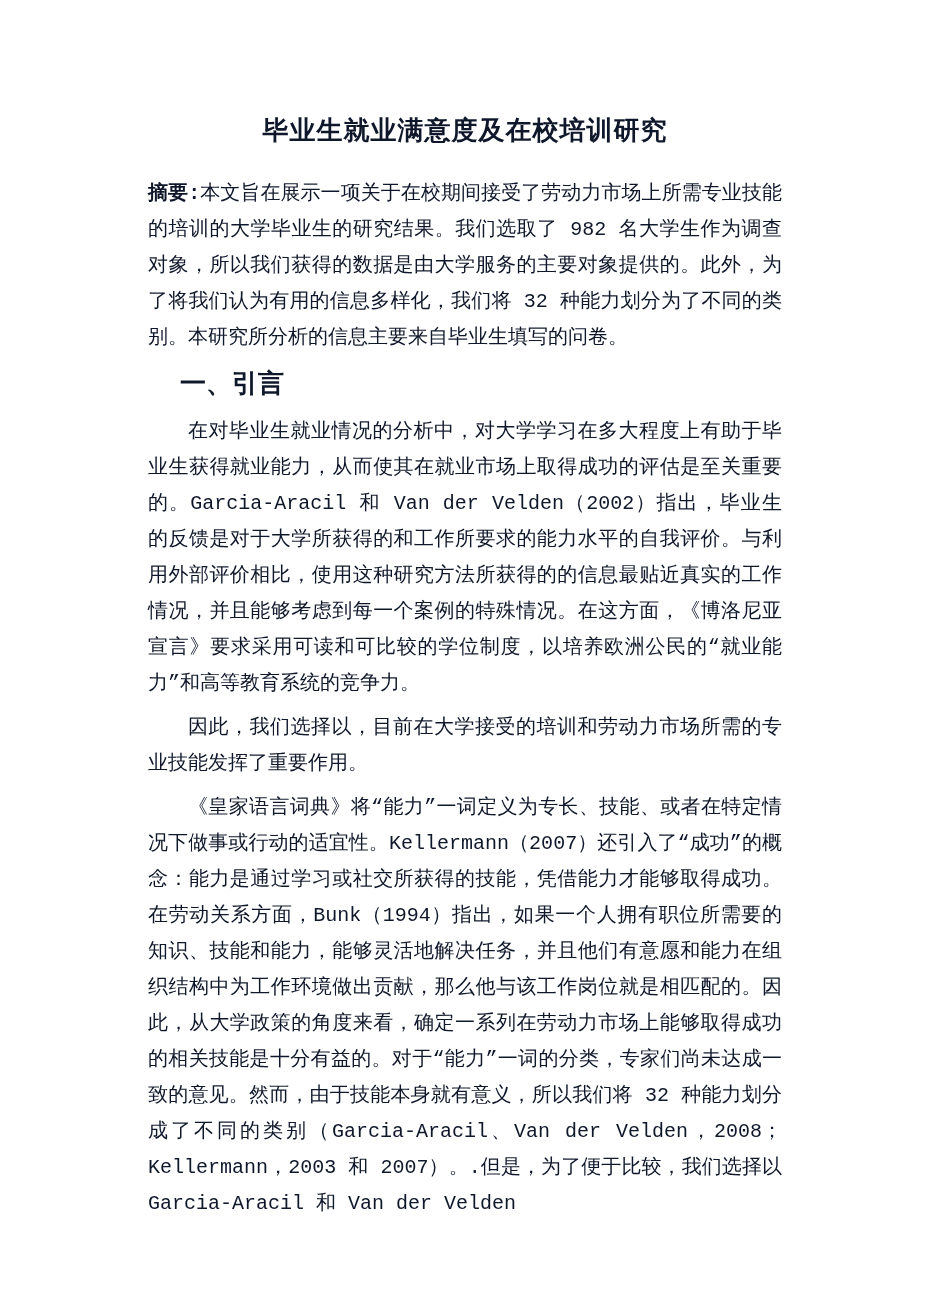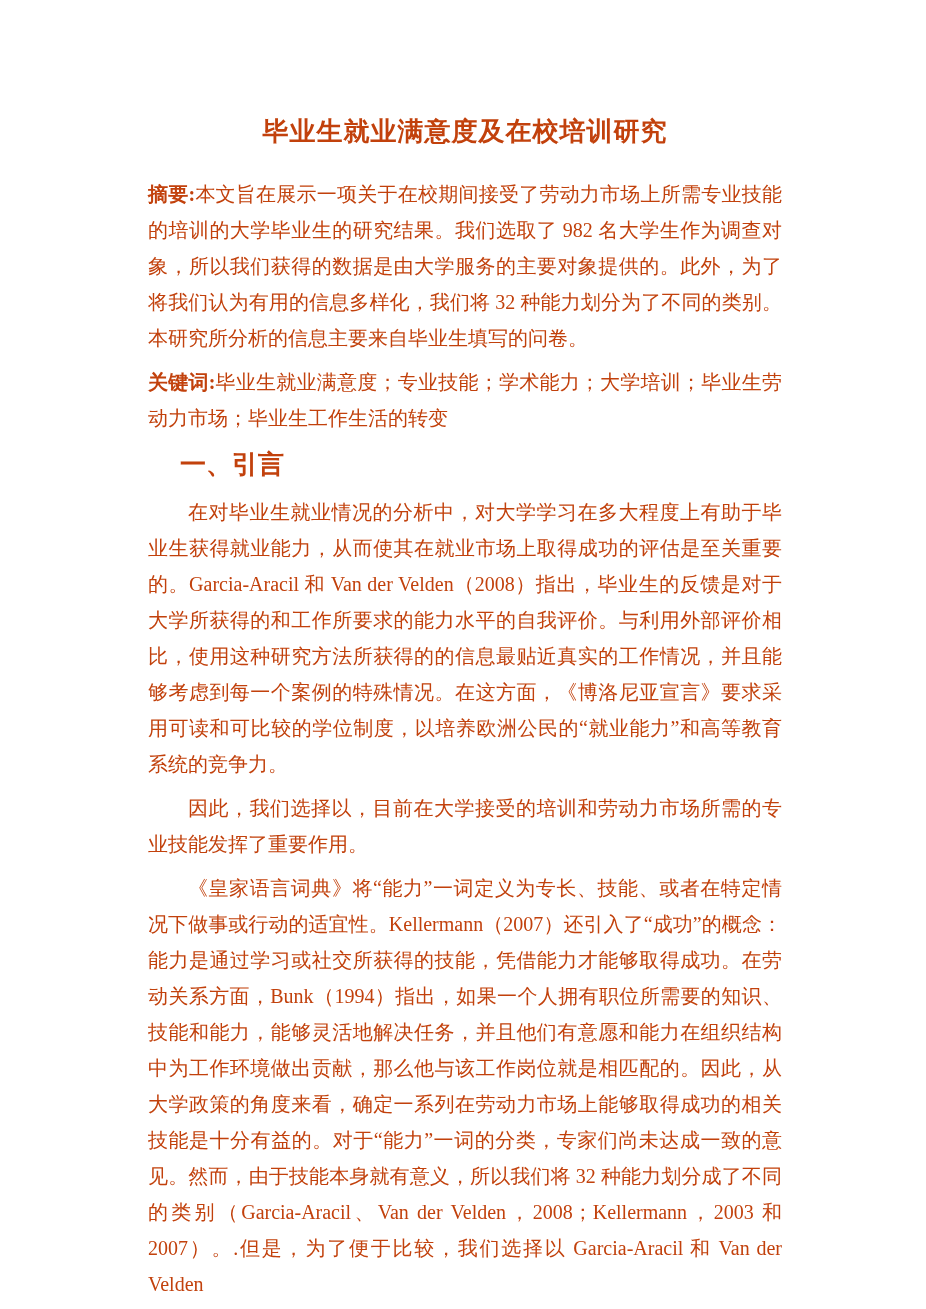--- a/index.html
+++ b/index.html
@@ -6,22 +6,22 @@
     margin: 0;
     padding: 0;
     background: #ffffff;
   }
   .page {
     position: relative;
     width: 926px;
     height: 1309px;
     margin: 0 auto;
     background: #ffffff;
-    color: #c2410c;
-    font-family: Liberation Serif, serif;
+    color: #0f172a;
+    font-family: Liberation Mono, monospace;
     box-sizing: border-box;
     padding: 112px 136px 10px 140px;
     overflow: hidden;
   }
   .title {
     font-size: 26px;
     font-weight: bold;
     text-align: center;
     line-height: 40px;
     margin: 0 0 24px 0;
@@ -50,23 +50,22 @@
 </style>
 </head>
 <body>
 
 <div class="page">
 
   <h1 class="title">毕业生就业满意度及在校培训研究</h1>
 
   <p class="para"><span class="label">摘要:</span><span>本文旨在展示一项关于在校期间接受了劳动力市场上所需专业技能的培训的大学毕业生的研究结果。我们选取了 982 名大学生作为调查对象，所以我们获得的数据是由大学服务的主要对象提供的。此外，为了将我们认为有用的信息多样化，我们将 32 种能力划分为了不同的类别。本研究所分析的信息主要来自毕业生填写的问卷。</span></p>
 
-  <p class="para"><span class="label">关键词:</span><span>毕业生就业满意度；专业技能；学术能力；大学培训；毕业生劳动力市场；毕业生工作生活的转变</span></p>
 
   <h2 class="section-heading">一、引言</h2>
 
-  <p class="para indent">在对毕业生就业情况的分析中，对大学学习在多大程度上有助于毕业生获得就业能力，从而使其在就业市场上取得成功的评估是至关重要的。Garcia-Aracil 和 Van der Velden（2008）指出，毕业生的反馈是对于大学所获得的和工作所要求的能力水平的自我评价。与利用外部评价相比，使用这种研究方法所获得的的信息最贴近真实的工作情况，并且能够考虑到每一个案例的特殊情况。在这方面，《博洛尼亚宣言》要求采用可读和可比较的学位制度，以培养欧洲公民的“就业能力”和高等教育系统的竞争力。</p>
+  <p class="para indent">在对毕业生就业情况的分析中，对大学学习在多大程度上有助于毕业生获得就业能力，从而使其在就业市场上取得成功的评估是至关重要的。Garcia-Aracil 和 Van der Velden（2002）指出，毕业生的反馈是对于大学所获得的和工作所要求的能力水平的自我评价。与利用外部评价相比，使用这种研究方法所获得的的信息最贴近真实的工作情况，并且能够考虑到每一个案例的特殊情况。在这方面，《博洛尼亚宣言》要求采用可读和可比较的学位制度，以培养欧洲公民的“就业能力”和高等教育系统的竞争力。</p>
 
   <p class="para indent">因此，我们选择以，目前在大学接受的培训和劳动力市场所需的专业技能发挥了重要作用。</p>
 
   <p class="para indent">《皇家语言词典》将“能力”一词定义为专长、技能、或者在特定情况下做事或行动的适宜性。Kellermann（2007）还引入了“成功”的概念：能力是通过学习或社交所获得的技能，凭借能力才能够取得成功。在劳动关系方面，Bunk（1994）指出，如果一个人拥有职位所需要的知识、技能和能力，能够灵活地解决任务，并且他们有意愿和能力在组织结构中为工作环境做出贡献，那么他与该工作岗位就是相匹配的。因此，从大学政策的角度来看，确定一系列在劳动力市场上能够取得成功的相关技能是十分有益的。对于“能力”一词的分类，专家们尚未达成一致的意见。然而，由于技能本身就有意义，所以我们将 32 种能力划分成了不同的类别（Garcia-Aracil、Van der Velden，2008；Kellermann，2003 和 2007）。.但是，为了便于比较，我们选择以 Garcia-Aracil 和 Van der Velden</p>
 
 </div>
 
 </body></html>

